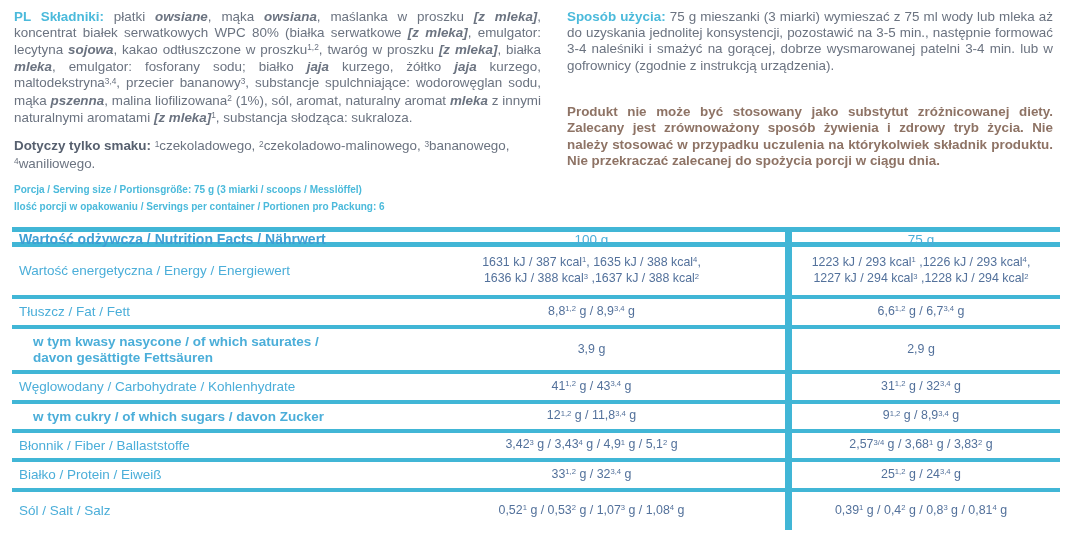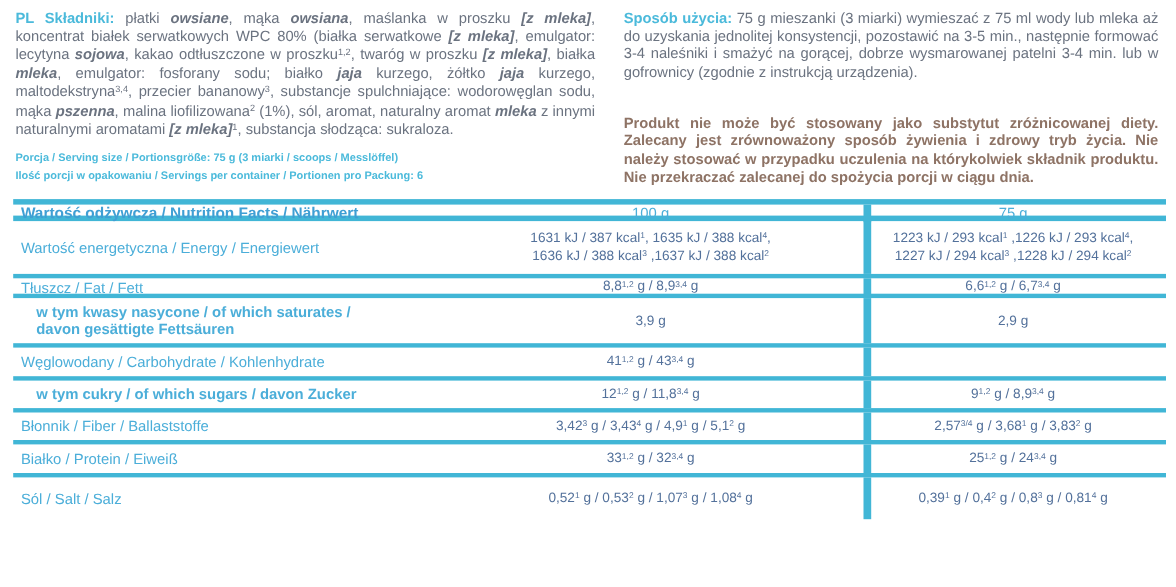--- a/index.html
+++ b/index.html
@@ -42,36 +42,37 @@
   .nt-row{display:grid;grid-template-columns:396px 1fr 7px 268px;align-items:center;
           border-bottom:4px solid var(--accent-teal);}
   .nt-header{height:15px;border-bottom-width:5px;}
   .nt-div{background:var(--accent-teal);height:100%;}
   .nt-label{padding-left:7px;font-size:13.5px;line-height:15.5px;color:var(--label-blue);}
   .nt-title{font-size:14px;font-weight:bold;color:var(--header-blue);}
   .nt-v100,.nt-v75{text-align:center;padding-right:10px;font-size:12.4px;line-height:15.5px;color:var(--value-blue);}
   .nt-colhead{font-size:13.5px;color:var(--label-blue);}
   .nt-row.indent .nt-label{padding-left:21px;font-weight:bold;}
   .nt-body .nt-row:nth-child(1){height:52px;}
-  .nt-body .nt-row:nth-child(2){height:18px;}
+  .nt-body .nt-row:nth-child(2){height:30px;}
   .nt-body .nt-row:nth-child(3){height:45px;}
   .nt-body .nt-row:nth-child(4){height:30px;}
   .nt-body .nt-row:nth-child(5){height:29px;}
   .nt-body .nt-row:nth-child(6){height:29px;}
   .nt-body .nt-row:nth-child(7){height:30px;}
   .nt-body .nt-row:nth-child(8){height:38px;border-bottom:none;}
 </style>
 </head>
 <body>
 
 <div class="page">
 
   <div class="top">
     <div class="col-left">
       <p class="ingredients"><span class="rt-cyan rt-b">PL Składniki: </span><span>płatki </span><span class="rt-bi">owsiane</span><span>, mąka </span><span class="rt-bi">owsiana</span><span>, maślanka w proszku </span><span class="rt-bi">[z mleka]</span><span>, koncentrat białek serwatkowych WPC 80% (białka serwatkowe </span><span class="rt-bi">[z mleka]</span><span>, emulgator: lecytyna </span><span class="rt-bi">sojowa</span><span>, kakao odtłuszczone w proszku</span><span class="rt-sup">1,2</span><span>, twaróg w proszku </span><span class="rt-bi">[z mleka]</span><span>, białka </span><span class="rt-bi">mleka</span><span>, emulgator: fosforany sodu; białko </span><span class="rt-bi">jaja</span><span> kurzego, żółtko </span><span class="rt-bi">jaja</span><span> kurzego, maltodekstryna</span><span class="rt-sup">3,4</span><span>, przecier bananowy</span><span class="rt-sup">3</span><span>, substancje spulchniające: wodorowęglan sodu, mąka </span><span class="rt-bi">pszenna</span><span>, malina liofilizowana</span><span class="rt-sup">2</span><span> (1%), sól, aromat, naturalny aromat </span><span class="rt-bi">mleka</span><span> z innymi naturalnymi aromatami </span><span class="rt-bi">[z mleka]</span><span class="rt-sup">1</span><span>, substancja słodząca: sukraloza.</span></p>
+      <p class="flavors"><span class="rt-dark rt-b">Dotyczy tylko smaku: </span><span class="rt-sup">1</span><span>czekoladowego, </span><span class="rt-sup">2</span><span>czekoladowo-malinowego, </span><span class="rt-sup">3</span><span>bananowego, </span><span class="rt-sup">4</span><span>waniliowego.</span></p>
       <p class="serving-line">Porcja / Serving size / Portionsgröße: 75 g (3 miarki / scoops / Messlöffel)</p>
       <p class="serving-line">Ilość porcji w opakowaniu / Servings per container / Portionen pro Packung: 6</p>
     </div>
     <div class="col-right">
       <p class="usage"><span class="rt-cyan rt-b">Sposób użycia: </span><span>75 g mieszanki (3 miarki) wymieszać z 75 ml wody lub mleka aż do uzyskania jednolitej konsystencji, pozostawić na 3-5 min., następnie formować 3-4 naleśniki i smażyć na gorącej, dobrze wysmarowanej patelni 3-4 min. lub w gofrownicy (zgodnie z instrukcją urządzenia).</span></p>
       <p class="warning">Produkt nie może być stosowany jako substytut zróżnicowanej diety. Zalecany jest zrównoważony sposób żywienia i zdrowy tryb życia. Nie należy stosować w przypadku uczulenia na którykolwiek składnik produktu. Nie przekraczać zalecanej do spożycia porcji w ciągu dnia.</p>
     </div>
   </div>
 
   <div class="nutrition-table">
@@ -97,20 +98,21 @@
         <div class="nt-row indent">
           <div class="nt-label"><span>w tym kwasy nasycone / of which saturates /</span><br><span>davon gesättigte Fettsäuren</span></div>
           <div class="nt-v100"><span>3,9 g</span></div>
           <div class="nt-div"></div>
           <div class="nt-v75"><span>2,9 g</span></div>
         </div>
         <div class="nt-row">
           <div class="nt-label"><span>Węglowodany / Carbohydrate / Kohlenhydrate</span></div>
           <div class="nt-v100"><span>41</span><span class="rt-sup">1,2</span><span> g / 43</span><span class="rt-sup">3,4</span><span> g</span></div>
           <div class="nt-div"></div>
+          <div class="nt-v75"><span>31</span><span class="rt-sup">1,2</span><span> g / 32</span><span class="rt-sup">3,4</span><span> g</span></div>
         </div>
         <div class="nt-row indent">
           <div class="nt-label"><span>w tym cukry / of which sugars / davon Zucker</span></div>
           <div class="nt-v100"><span>12</span><span class="rt-sup">1,2</span><span> g / 11,8</span><span class="rt-sup">3,4</span><span> g</span></div>
           <div class="nt-div"></div>
           <div class="nt-v75"><span>9</span><span class="rt-sup">1,2</span><span> g / 8,9</span><span class="rt-sup">3,4</span><span> g</span></div>
         </div>
         <div class="nt-row">
           <div class="nt-label"><span>Błonnik / Fiber / Ballaststoffe</span></div>
           <div class="nt-v100"><span>3,42</span><span class="rt-sup">3</span><span> g / 3,43</span><span class="rt-sup">4</span><span> g / 4,9</span><span class="rt-sup">1</span><span> g / 5,1</span><span class="rt-sup">2</span><span> g</span></div>

